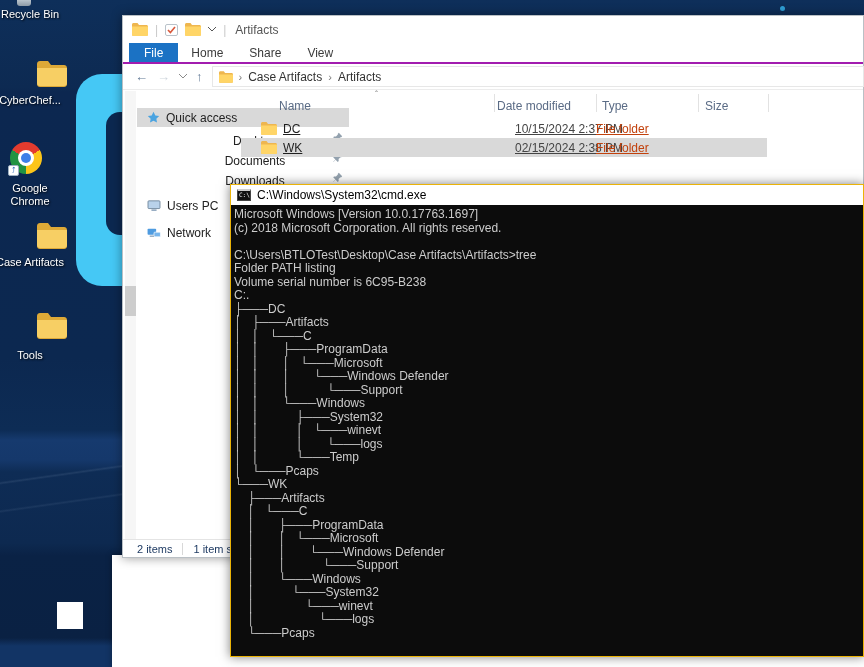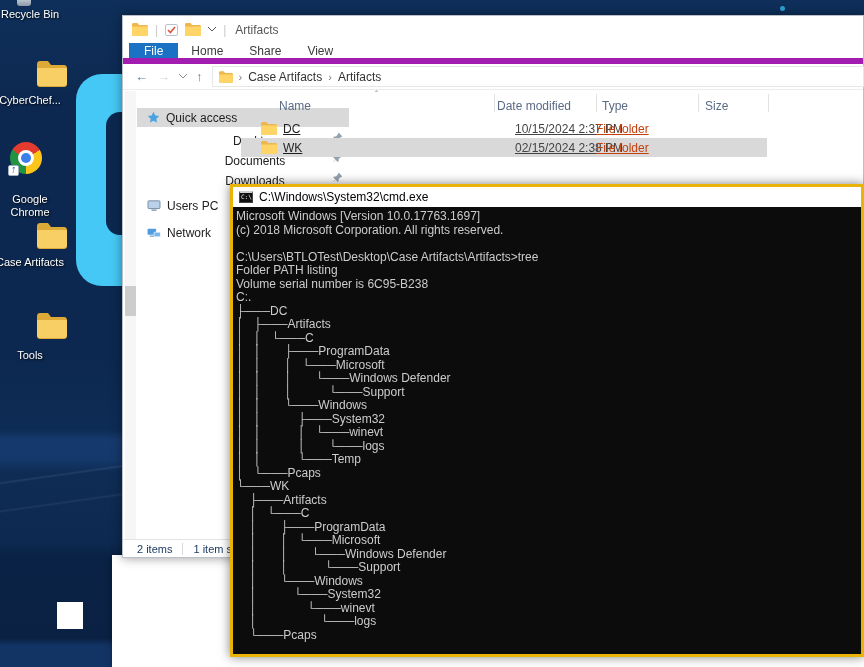--- a/index.html
+++ b/index.html
@@ -47,21 +47,21 @@
   .backdrop { position:absolute; left:112px; top:555px; width:752px; height:112px; background:#fff; z-index:3;
     box-shadow:0 0 6px rgba(0,0,0,.35); }
 
   
   .explorer { position:absolute; left:122px; top:15px; width:742px; height:543px; background:#fff;
     border:1px solid rgba(130,140,150,.55); z-index:4; box-shadow:0 0 10px rgba(0,0,0,.4);
     font-size:12px; color:#333; }
   .x-titlebar { height:27px; display:flex; align-items:center; padding-left:9px; gap:7px; }
   .x-titlebar .sep { color:#c9c9c9; font-size:12px; }
   .x-title-text { color:#555; margin-left:2px; }
-  .x-tabs { height:21px; display:flex; align-items:stretch; border-bottom:6px solid #a21caf; font-size:12px; }
+  .x-tabs { height:21px; display:flex; align-items:stretch; border-bottom:2px solid #a21caf; font-size:12px; }
   .x-tab { display:flex; align-items:center; padding:0 13px; color:#3b3b3b; }
   .x-tab.file { background:var(--file-tab-blue,#1b72c4); color:#fff; margin-left:6px; padding:0 15px; }
   .x-address { height:26px; display:flex; align-items:center; border-bottom:1px solid #ececec; padding-left:12px; gap:9px; }
   .nav-glyph { font-size:13px; line-height:1; }
   .back { color:#5f7795; } .fwd { color:#cfd6dd; } .up { color:#5f7795; }
   .addr-box { flex:1; align-self:center; height:21px; border:1px solid #e7e7e7; display:flex; align-items:center;
     padding-left:6px; gap:5px; color:#333; margin-right:-1px; }
   .crumb-sep { color:#7a7a7a; font-size:11px; padding:0 1px; }
   .x-main { position:absolute; left:0; right:0; top:75px; bottom:18px; }
   .x-scrolltrack { position:absolute; left:2px; top:0; bottom:0; width:11px; background:#f6f6f6; }
@@ -83,21 +83,21 @@
   .cell-icon { left:20px; top:3px; position:absolute; }
   .cell-name { left:42px; }
   .cell-date { left:274px; color:#444; }
   .cell-type { left:355px; color:#c2410c; }
   .x-status { position:absolute; left:0; right:0; bottom:0; height:18px; border-top:1px solid #e4e4e4;
     display:flex; align-items:center; gap:10px; padding-left:14px; font-size:11px; color:#1f3b63; }
   .status-div { width:1px; height:12px; background:#d8d8d8; }
 
   
   .cmd { position:absolute; left:230px; top:184px; width:634px; height:473px; z-index:5;
-    border:3px solid #eab308; background:var(--cmd-bg,#0c0c0c); box-shadow:0 0 10px rgba(0,0,0,.5); }
+    border:1px solid #eab308; background:var(--cmd-bg,#0c0c0c); box-shadow:0 0 10px rgba(0,0,0,.5); }
   .cmd-titlebar { height:20px; background:#fff; display:flex; align-items:center; gap:6px; padding-left:6px;
     font-size:12px; color:#000; }
   .cmd-icon { width:14px; height:12px; background:#111; border:1px solid #444; border-top:2px solid #cfcfcf;
     color:#e8e8e8; font-size:6px; line-height:8px; padding-left:1px; font-family:"DejaVu Sans Mono",monospace; }
   .cmd-body { position:absolute; left:0; right:0; top:20px; bottom:0; overflow:hidden; }
   .cmd-body pre { margin:0; padding:3px 0 0 3px; font-family:Liberation Sans, sans-serif;
     font-size:12px; line-height:13.5px; color:var(--cmd-text,#cccccc); }
 </style>
 </head>
 <body>
@@ -120,21 +120,21 @@
     <path d="M1 8h30v15c0 1.7-1.3 3-3 3H4c-1.7 0-3-1.3-3-3z" fill="#f7cf64"></path>
   </svg>
   <div class="dicon-label" style="margin-top:7px">CyberChef...</div>
 </div>
 
 <div class="dicon-block" style="top:142px">
   <div class="chrome-wrap">
     <div class="chrome-ball"></div>
     <div class="shortcut-badge">⤴</div>
   </div>
-  <div class="dicon-label" style="margin-top:19px; width:60px; margin-left:8px;text-align:center;">Google Chrome</div>
+  <div class="dicon-label" style="margin-top:8px; width:60px; margin-left:8px;text-align:center;">Google Chrome</div>
 </div>
 
 <div class="dicon-block" style="top:222px">
   <svg class="dfolder" width="32" height="27" viewBox="0 0 32 27">
     <path d="M1 4c0-1.7 1.3-3 3-3h8l3 4h13c1.7 0 3 1.3 3 3v16c0 1.7-1.3 3-3 3H4c-1.7 0-3-1.3-3-3z" fill="#dda937"></path>
     <path d="M1 8h30v15c0 1.7-1.3 3-3 3H4c-1.7 0-3-1.3-3-3z" fill="#f7cf64"></path>
   </svg>
   <div class="dicon-label" style="margin-top:7px">Case Artifacts</div>
 </div>
 

